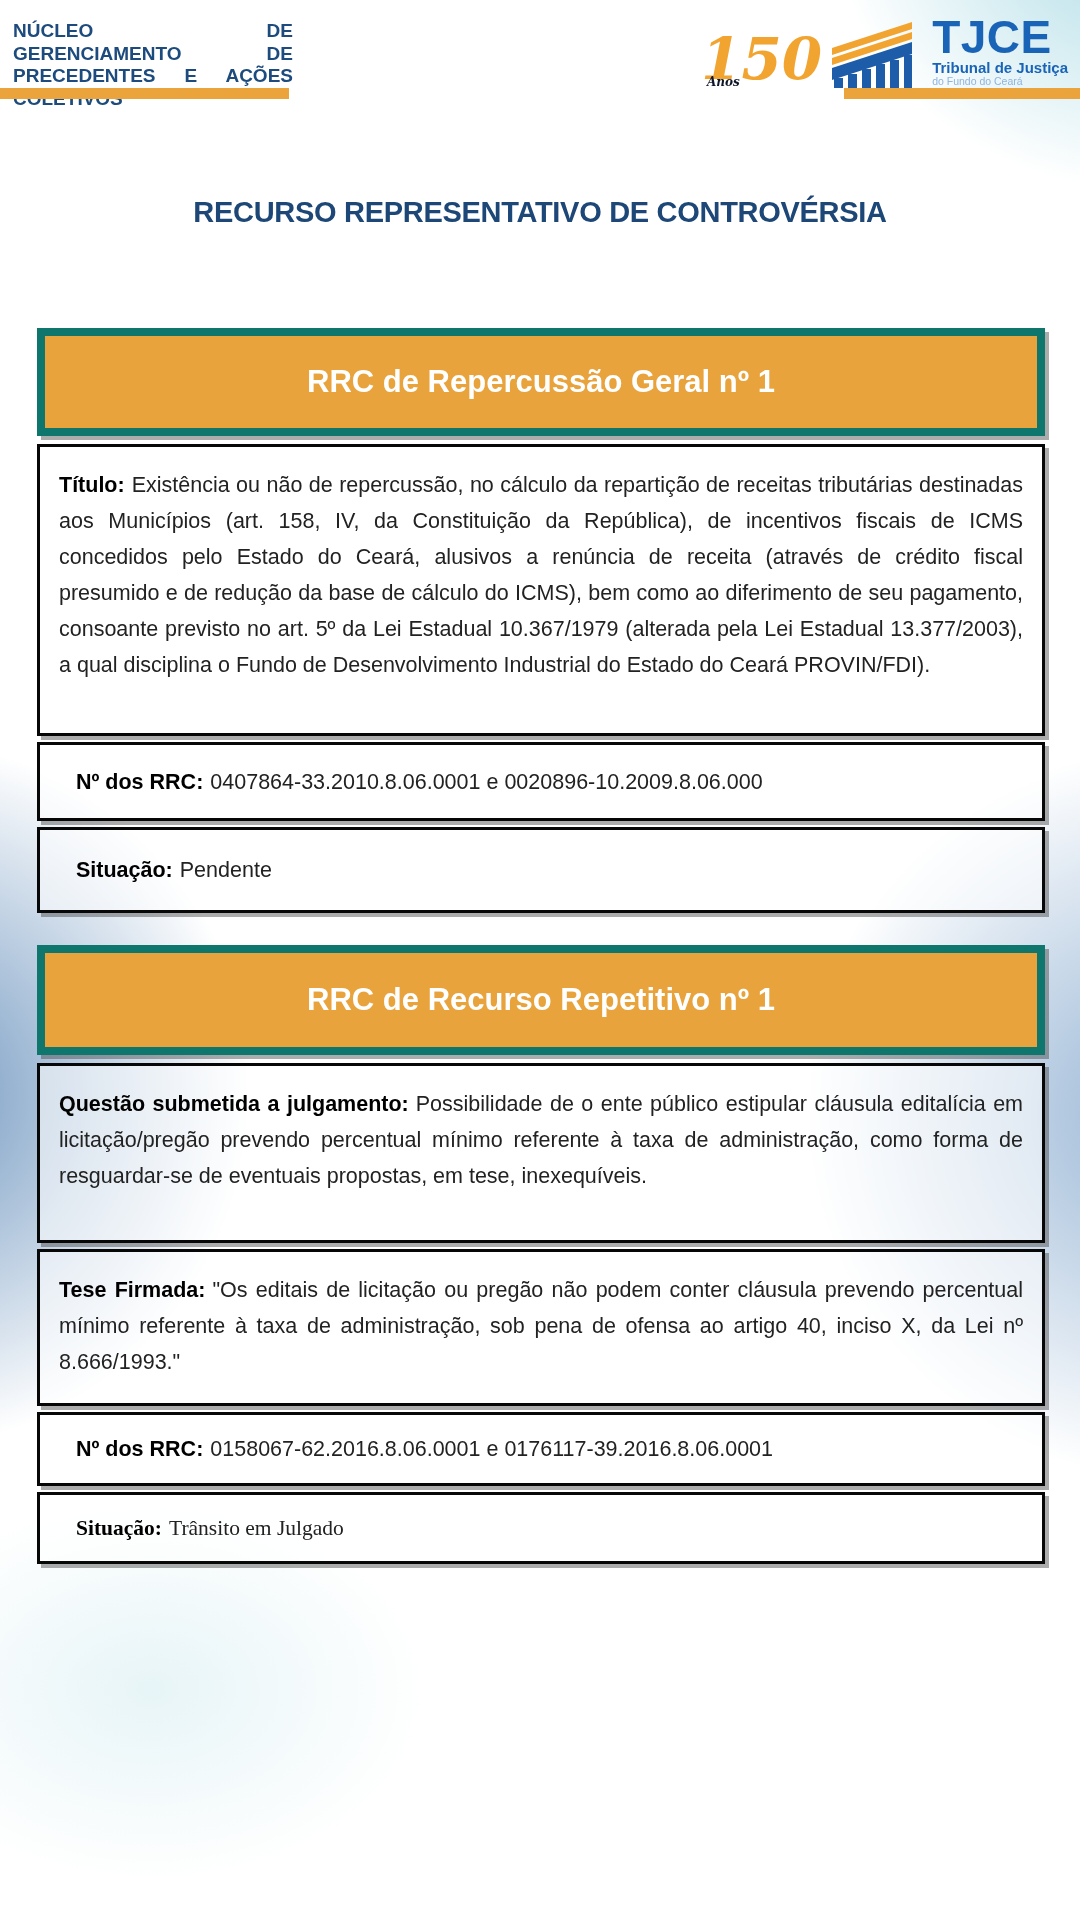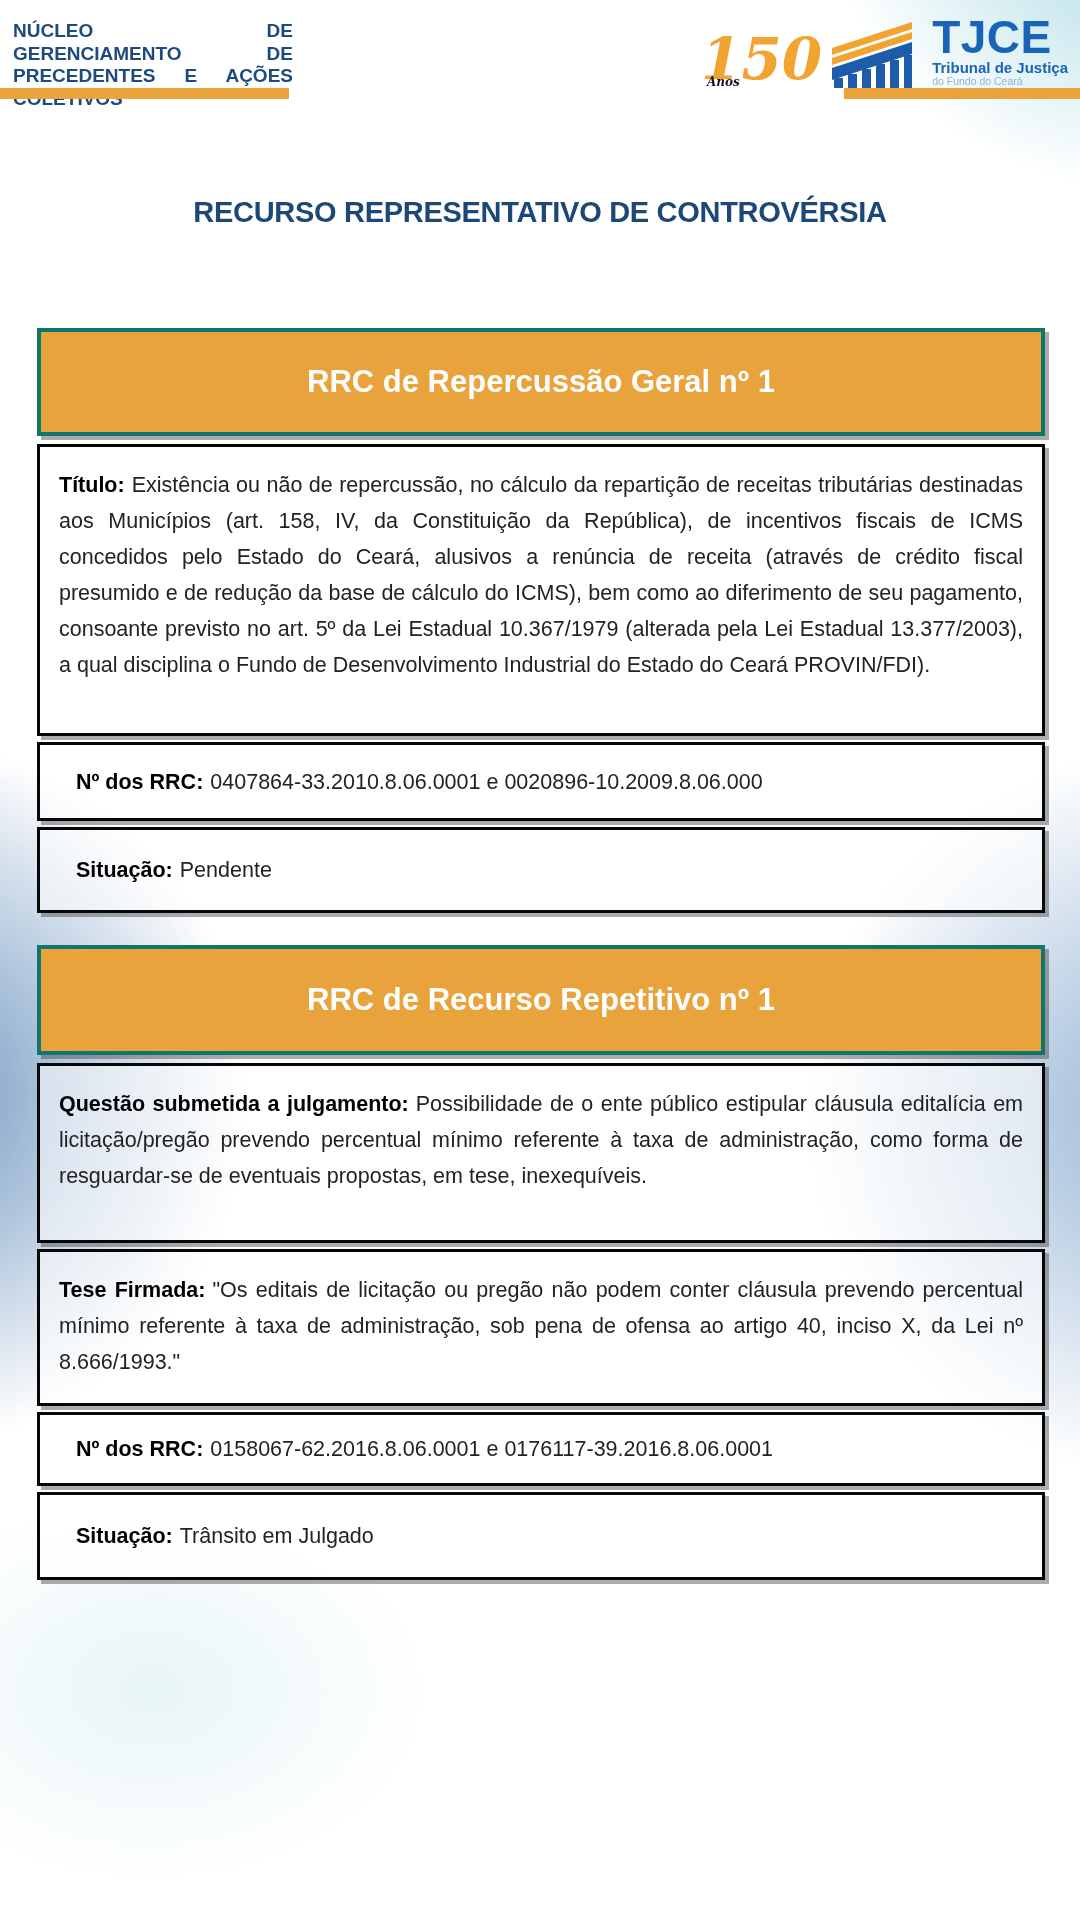--- a/index.html
+++ b/index.html
@@ -35,21 +35,21 @@
   .tjce-line1{color:#1a64b8;font-size:15px;font-weight:bold;line-height:1.1;margin-top:2px;}
   .tjce-line2{color:#8fb4dd;font-size:10.5px;line-height:1.1;}
   .page-title{
     position:absolute;top:196px;left:0;width:100%;text-align:center;
     color:#1d4777;font-size:29px;font-weight:bold;letter-spacing:-0.3px;
   }
   .card{position:absolute;left:37px;width:1008px;}
   .card1{top:328px;}
   .card2{top:945px;}
   .card-header{
-    box-sizing:border-box;border:4px solid #0f766e;background:#E8A33C;
+    box-sizing:border-box;border:8px solid #0f766e;background:#E8A33C;
     height:108px;display:flex;align-items:center;justify-content:center;
     color:#ffffff;font-size:31px;font-weight:bold;
     box-shadow:4px 4px 0 rgba(70,70,70,0.45);
     margin-bottom:8px;
   }
   .card2 .card-header{height:110px;}
   .sec{
     box-sizing:border-box;border:3px solid #070707;background:rgba(255,255,255,0.55);
     font-size:21.5px;line-height:36px;color:#222222;
     box-shadow:4px 4px 0 rgba(70,70,70,0.45);
@@ -58,21 +58,21 @@
   .sec p{margin:0;}
   .sec strong{color:#000000;margin-right:7px;}
   .sec.para{padding:20px 19px;text-align:justify;}
   .sec.single{display:flex;align-items:center;padding:0 36px;text-align:left;}
   .h-a1{min-height:292px;}
   .h-b1{height:79px;}
   .h-c1{height:86px;}
   .h-a2{min-height:180px;}
   .h-b2{min-height:157px;}
   .h-c2{height:74px;}
-  .h-d2{height:88px;}
+  .h-d2{height:72px;font-family:Liberation Serif, serif;}
 </style>
 </head>
 <body>
 
 <div class="org">NÚCLEO DE GERENCIAMENTO DE PRECEDENTES E AÇÕES COLETIVOS</div>
 <div class="bar-left"></div>
 <div class="bar-right"></div>
 
 <div class="logo">
   <div class="logo-150">

